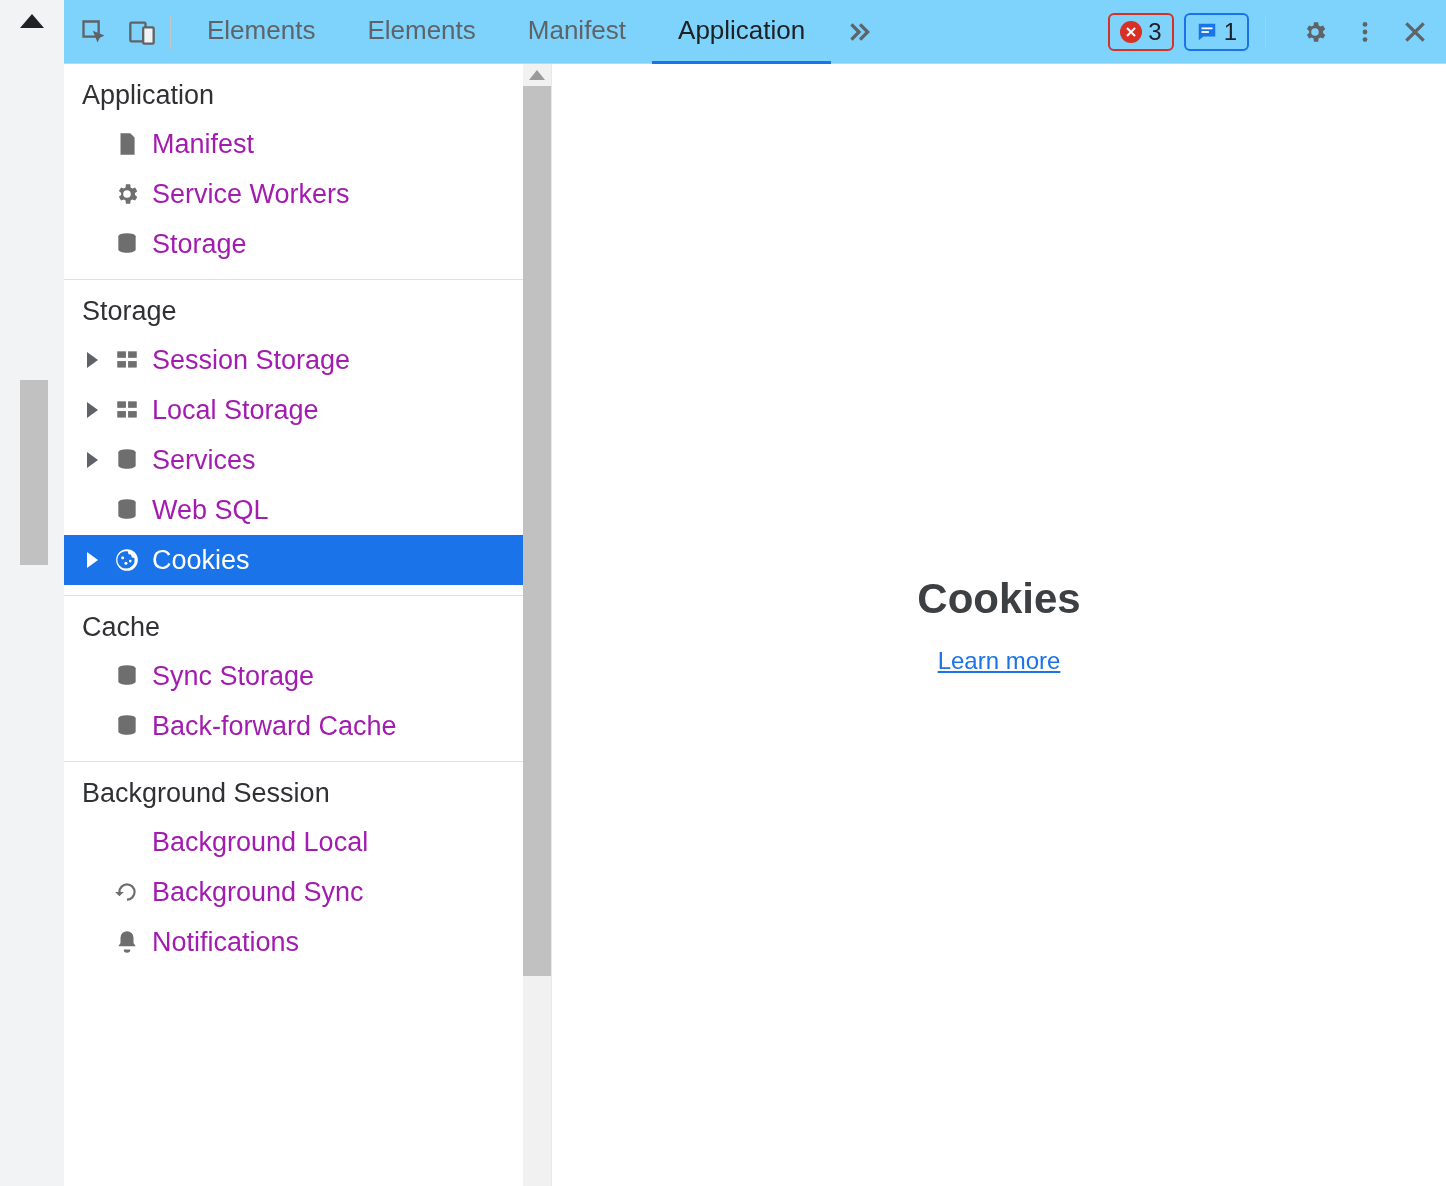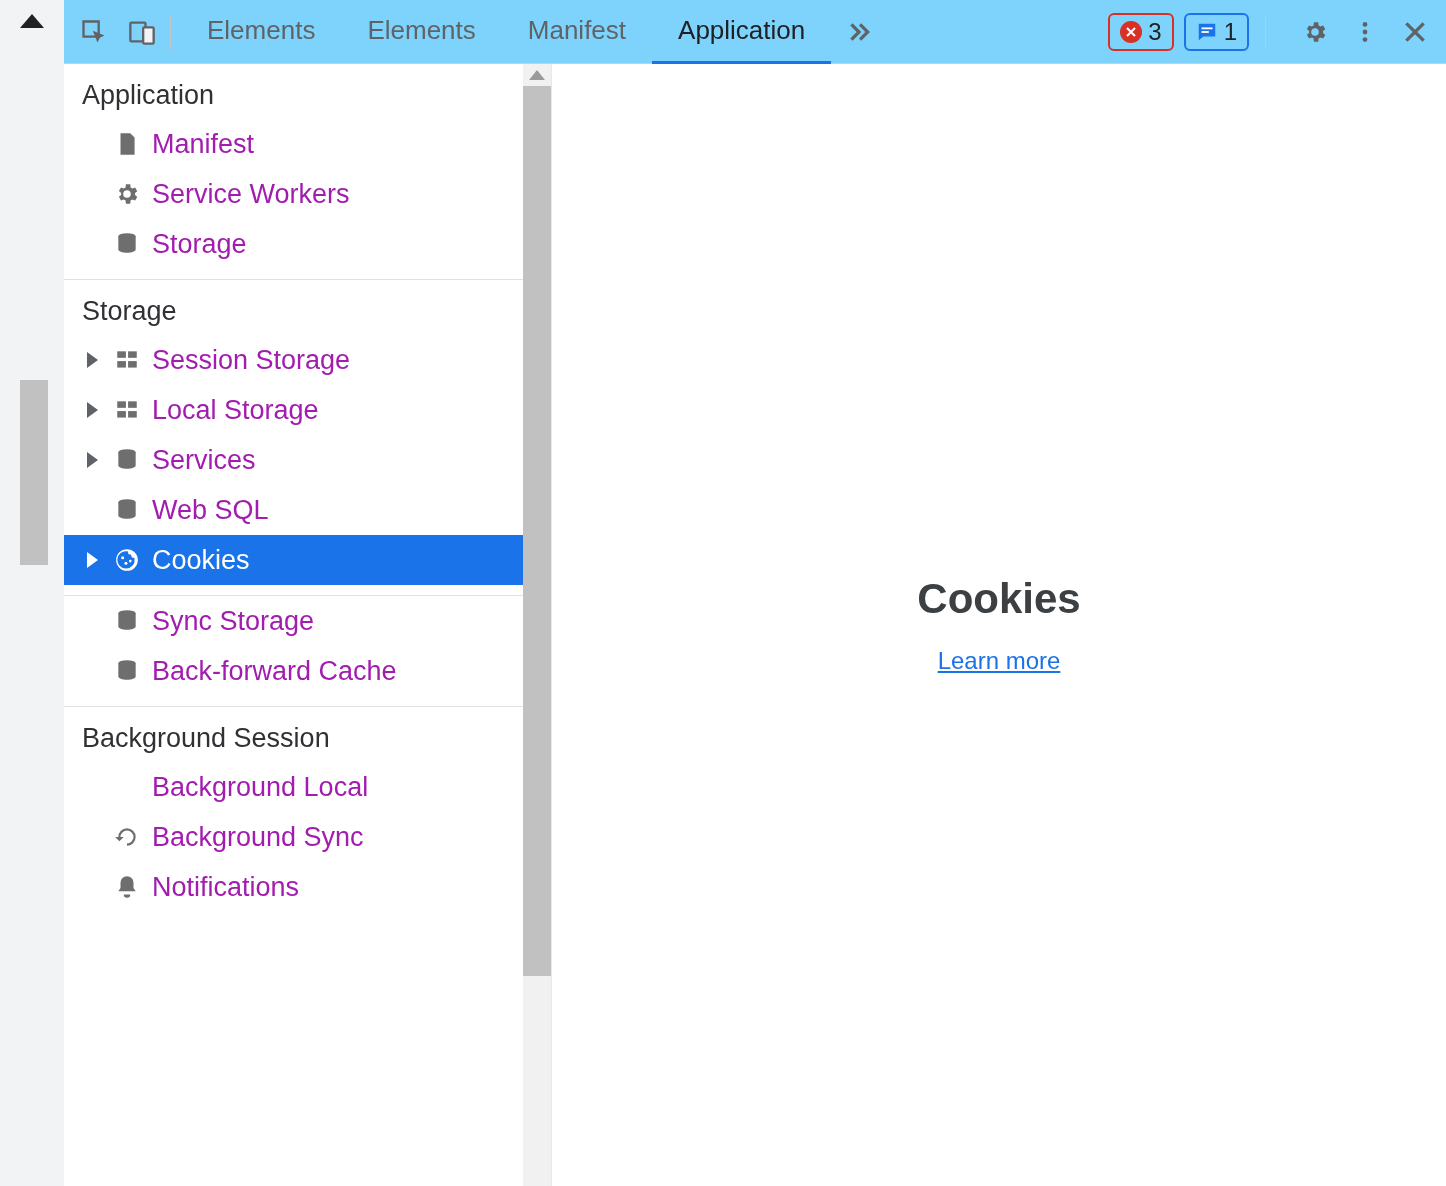--- a/index.html
+++ b/index.html
@@ -417,20 +417,21 @@
                   <circle cx="8" cy="10" r="1.4"></circle>
                   <circle cx="11" cy="15" r="1.4"></circle>
                   <circle cx="15" cy="13" r="1.2"></circle>
                 </svg>
               </span>
             <span>Cookies</span>
           </div>
         </div>
 
         <div class="section">
+          <div class="section-title">Cache</div>
 
           <div class="tree-item no-arrow">
             <span class="arrow-slot"></span>
             <span class="ico">
                 <svg viewBox="0 0 24 24">
                   <ellipse cx="12" cy="5" rx="8" ry="3"></ellipse>
                   <path d="M4 5v6c0 1.7 3.6 3 8 3s8-1.3 8-3V5M4 11v6c0 1.7 3.6 3 8 3s8-1.3 8-3v-6"></path>
                 </svg>
               </span>
             <span>Sync Storage</span>

